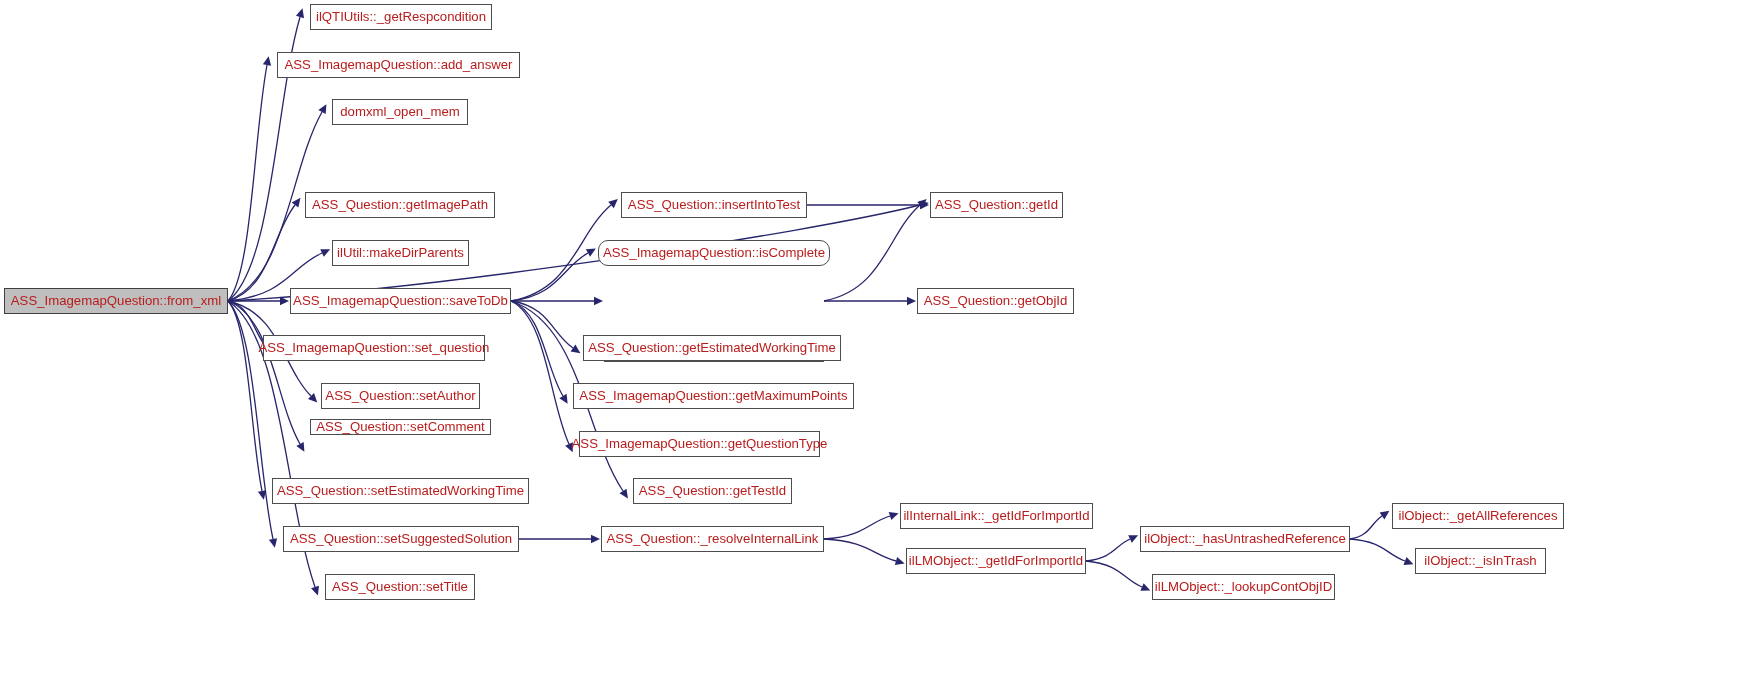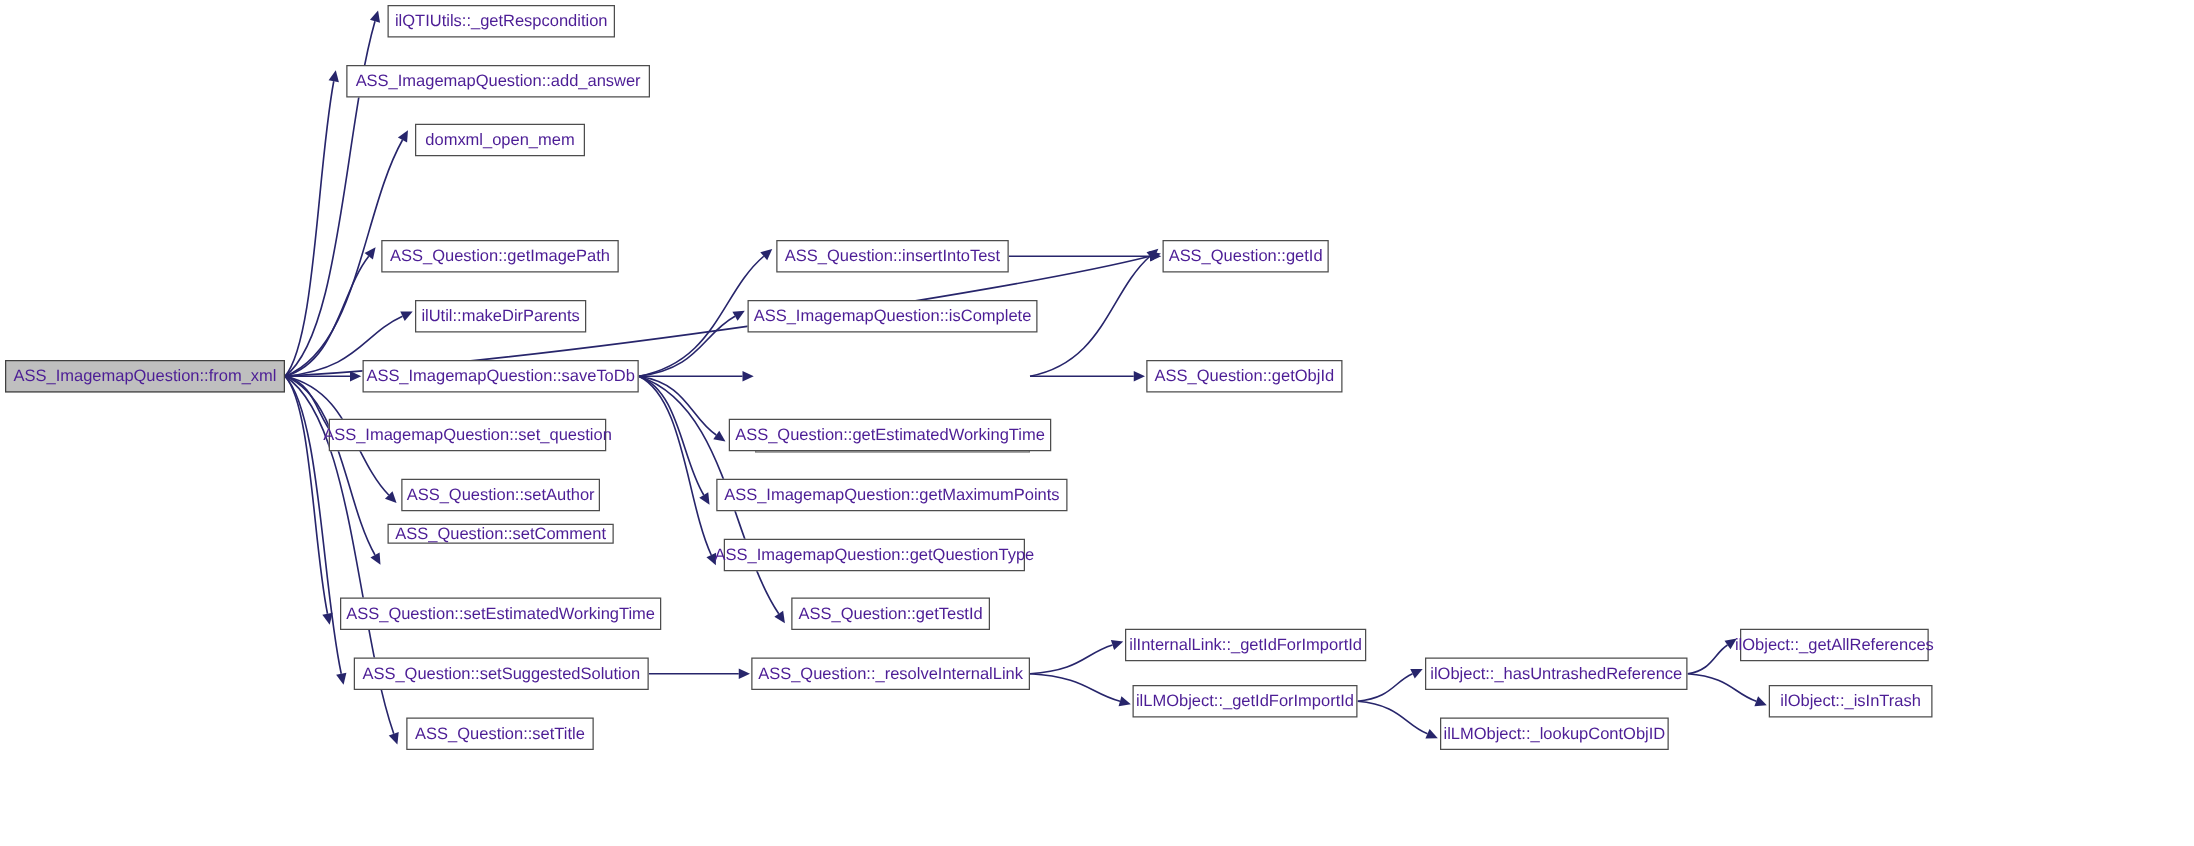--- a/index.html
+++ b/index.html
@@ -20,21 +20,21 @@
     left: 0;
     top: 0;
     width: 1755px;
     height: 677px;
   }
   .node {
     position: absolute;
     box-sizing: border-box;
     border: 1px solid #4d4d4d;
     background: #ffffff;
-    color: #4c1d95;
+    color: #b91c1c;
     font-size: 13.2px;
     line-height: 1;
     display: flex;
     align-items: center;
     justify-content: center;
     white-space: nowrap;
     letter-spacing: 0px;
     z-index: 2;
   }
   .node.highlight {
@@ -125,29 +125,29 @@
       <div class="node" style="left: 305px; top: 192px; width: 190px; height: 26px;">ASS_Question::getImagePath</div>
       <div class="node" style="left: 332px; top: 240px; width: 137px; height: 26px;">ilUtil::makeDirParents</div>
       <div class="node" style="left: 290px; top: 288px; width: 221px; height: 26px;">ASS_ImagemapQuestion::saveToDb</div>
       <div class="node" style="left: 263px; top: 335px; width: 222px; height: 26px;">ASS_ImagemapQuestion::set_question</div>
       <div class="node" style="left: 321px; top: 383px; width: 159px; height: 26px;">ASS_Question::setAuthor</div>
       <div class="node" style="left: 310px; top: 419px; width: 181px; height: 16px;">ASS_Question::setComment</div>
       <div class="node" style="left: 272px; top: 478px; width: 257px; height: 26px;">ASS_Question::setEstimatedWorkingTime</div>
       <div class="node" style="left: 283px; top: 526px; width: 236px; height: 26px;">ASS_Question::setSuggestedSolution</div>
       <div class="node" style="left: 325px; top: 574px; width: 150px; height: 26px;">ASS_Question::setTitle</div>
       <div class="node" style="left: 621px; top: 192px; width: 186px; height: 26px;">ASS_Question::insertIntoTest</div>
-      <div class="node" style="left: 598px; top: 240px; width: 232px; height: 26px;">ASS_ImagemapQuestion::isComplete</div>
+      <div class="node" style="left: 598px; top: 240px; width: 232px; height: 26px; border-radius: 10px;">ASS_ImagemapQuestion::isComplete</div>
       <div class="node" style="left: 604px; top: 288px; width: 220px; height: 26px; margin-top: 48px;">ASS_Question::createPageObject</div>
       <div class="node" style="left: 583px; top: 335px; width: 258px; height: 26px;">ASS_Question::getEstimatedWorkingTime</div>
       <div class="node" style="left: 573px; top: 383px; width: 281px; height: 26px;">ASS_ImagemapQuestion::getMaximumPoints</div>
       <div class="node" style="left: 579px; top: 431px; width: 241px; height: 26px;">ASS_ImagemapQuestion::getQuestionType</div>
       <div class="node" style="left: 633px; top: 478px; width: 159px; height: 26px;">ASS_Question::getTestId</div>
       <div class="node" style="left: 601px; top: 526px; width: 223px; height: 26px;">ASS_Question::_resolveInternalLink</div>
       <div class="node" style="left: 930px; top: 192px; width: 133px; height: 26px;">ASS_Question::getId</div>
       <div class="node" style="left: 917px; top: 288px; width: 157px; height: 26px;">ASS_Question::getObjId</div>
       <div class="node" style="left: 900px; top: 503px; width: 193px; height: 26px;">ilInternalLink::_getIdForImportId</div>
       <div class="node" style="left: 906px; top: 548px; width: 180px; height: 26px;">ilLMObject::_getIdForImportId</div>
       <div class="node" style="left: 1140px; top: 526px; width: 210px; height: 26px;">ilObject::_hasUntrashedReference</div>
       <div class="node" style="left: 1152px; top: 574px; width: 183px; height: 26px;">ilLMObject::_lookupContObjID</div>
-      <div class="node" style="left: 1392px; top: 503px; width: 151px; height: 26px;">ilObject::_getAllReferences</div>
+      <div class="node" style="left: 1392px; top: 503px; width: 172px; height: 26px;">ilObject::_getAllReferences</div>
       <div class="node" style="left: 1415px; top: 548px; width: 131px; height: 26px;">ilObject::_isInTrash</div>
     </div>
 </div>
 
 </body></html>

